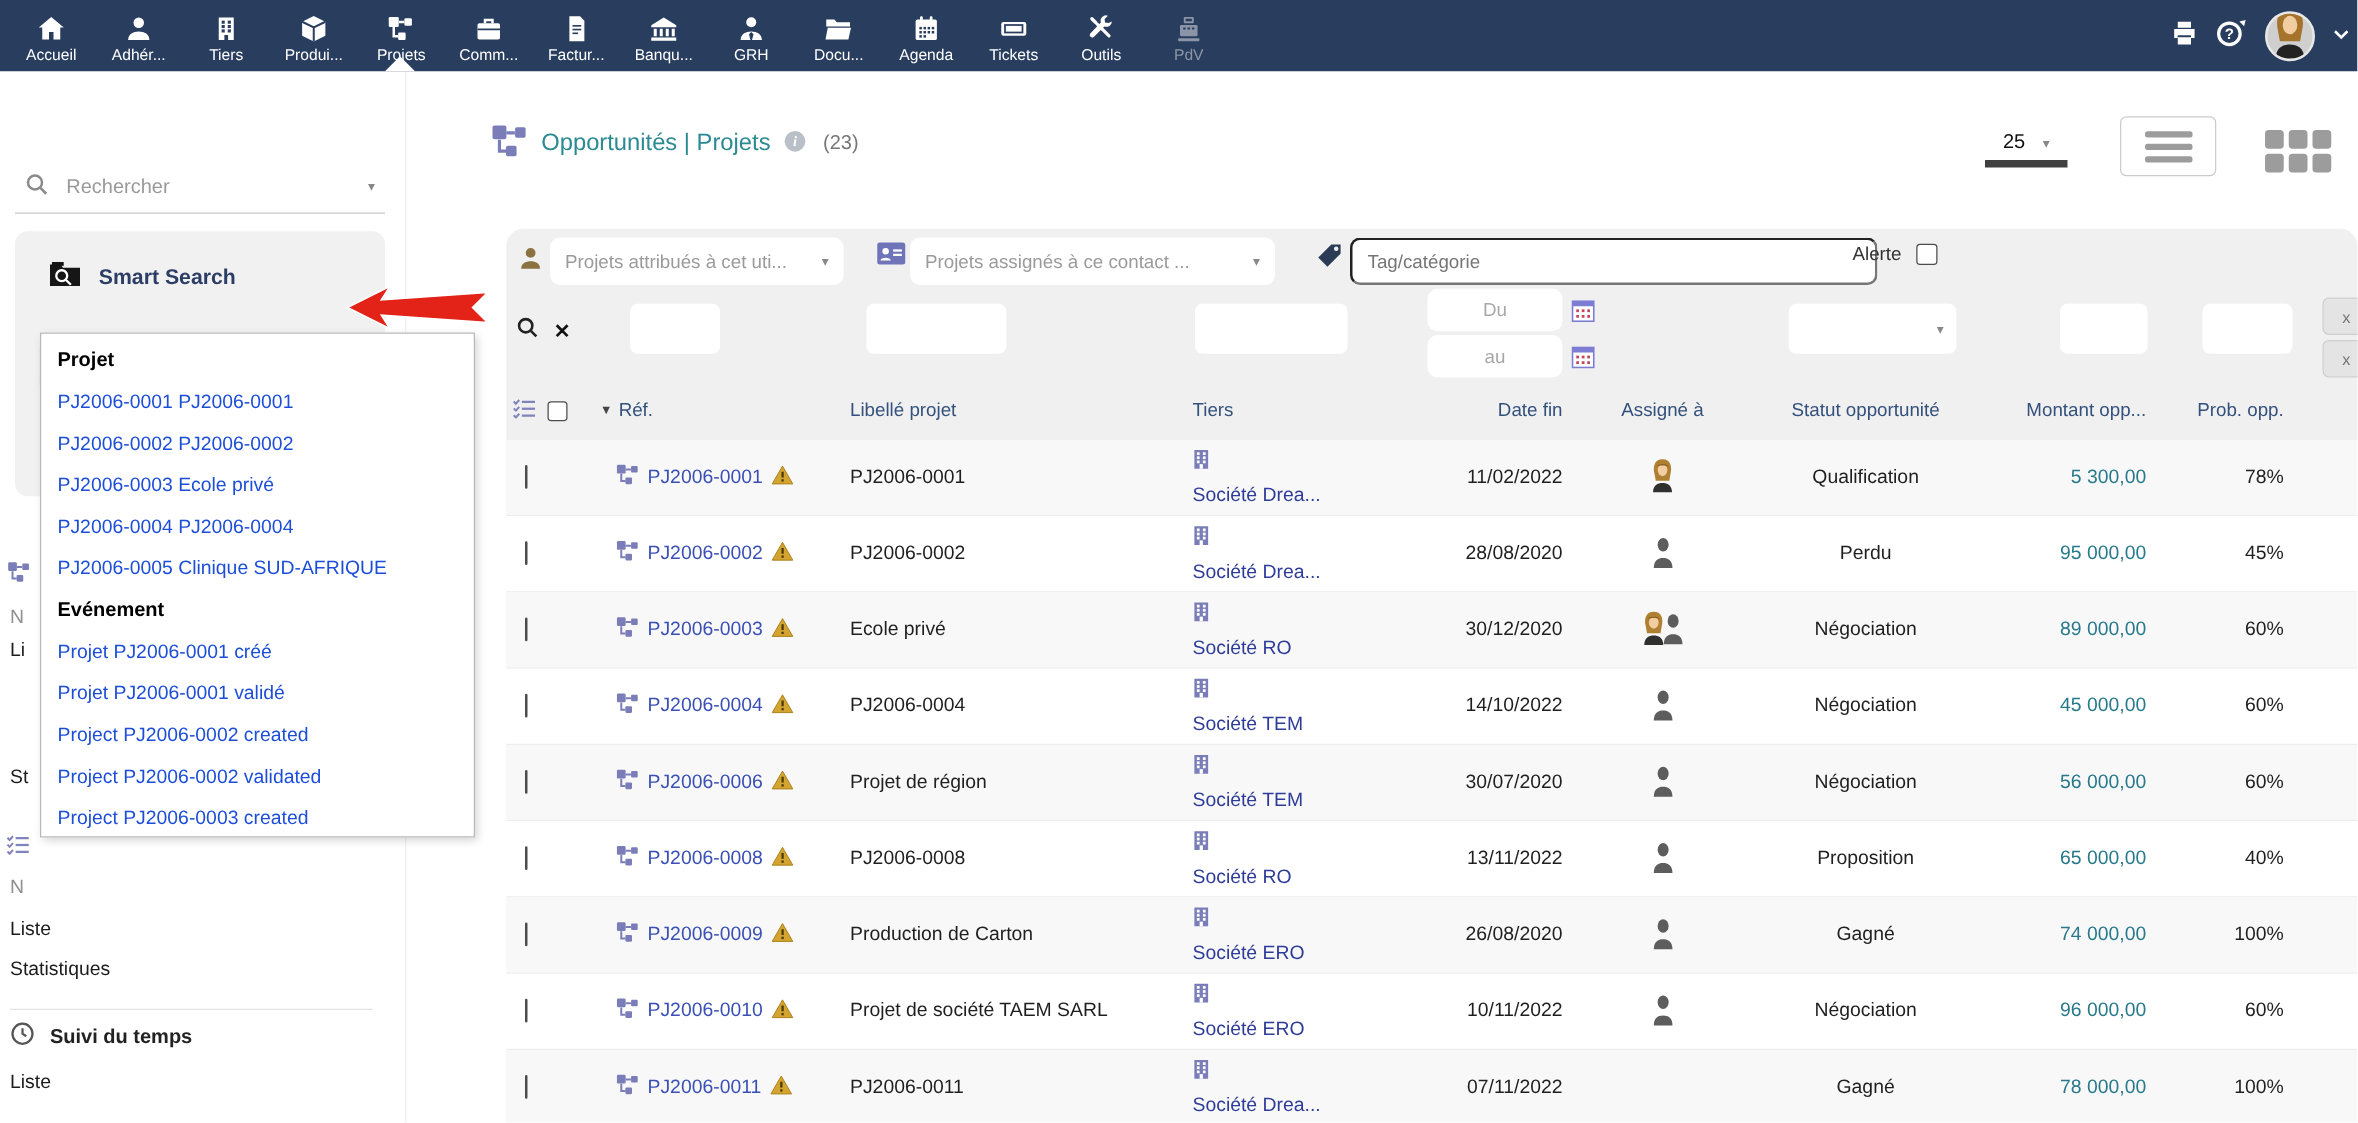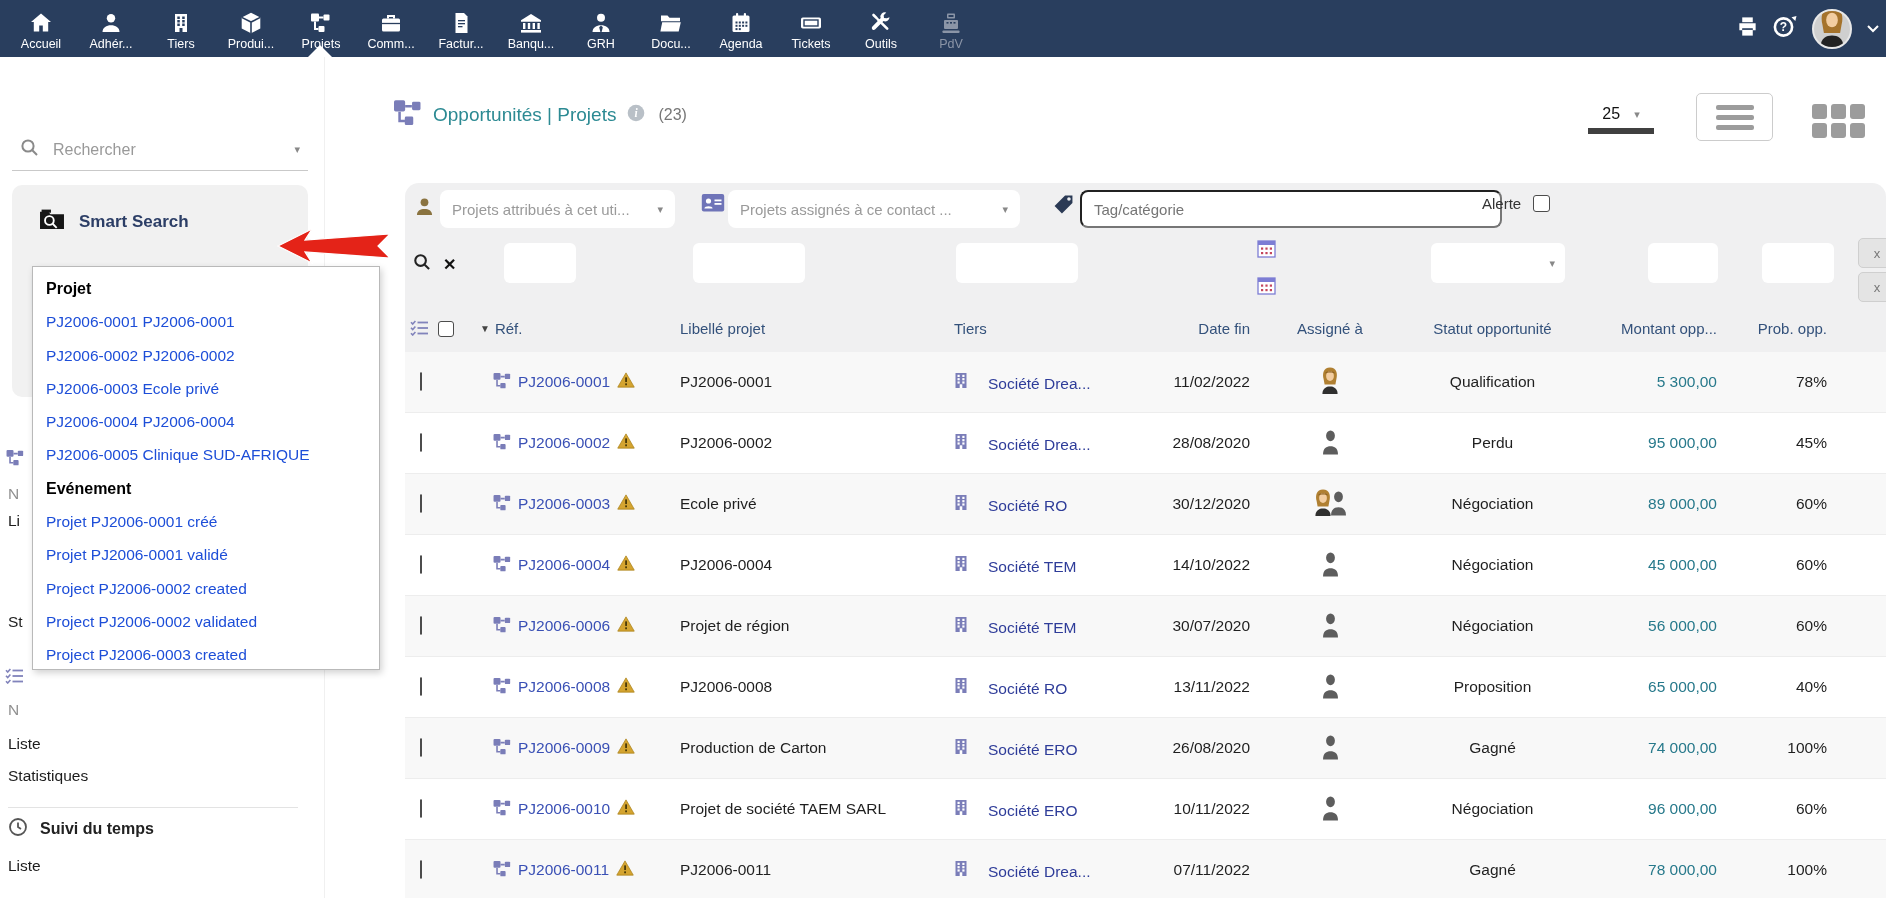--- a/index.html
+++ b/index.html
@@ -116,21 +116,21 @@
   .t-head .hc { display:flex; align-items:center; }
   .sortc { font-size:10px; color:#444; margin-right:5px; }
   .rows { position:absolute; left:0; top:169px; width:1481px; }
   .trow { height:61px; align-items:center; font-size:15.5px; color:#1f1f1f;
           border-bottom:1px solid #ededed; background:#fff; }
   .trow.odd { background:#f8f8f8; }
   .c-sel { padding-left:15px; }
   .c-ref { padding-left:18px; display:flex; align-items:center; gap:7px; }
   .c-ref a { color:#3a50b5; text-decoration:none; cursor:pointer; }
   .c-lib { padding-left:5px; }
-  .c-tiers { padding-left:24px; display:flex; align-items:flex-end; gap:20px; }
+  .c-tiers { padding-left:24px; display:flex; align-items:flex-start; gap:7px;flex-direction:column; }
   .c-tiers a { color:#2e3c99; text-decoration:none; cursor:pointer; }
   .c-date { text-align:right; padding-right:10px; }
   .c-ass { display:flex; justify-content:center; align-items:center; }
   .c-ass .ov { margin-left:-8px; }
   .c-statut { text-align:center; }
   .c-mont { text-align:right; padding-right:8px; color:#27798b; }
   .c-prob { text-align:right; padding-right:8px; }
   .hd-ref { padding-left:5px; }
   .hd-lib { padding-left:5px; }
   .hd-tiers { padding-left:24px; }
@@ -495,20 +495,28 @@
       <div class="srch-icons">
         <span id="ic-mag2"><svg width="18" height="18" viewBox="0 0 19 19">
               <circle cx="8" cy="8" r="5.6" fill="none" stroke="#222" stroke-width="2.2"></circle>
               <path d="M12.3 12.3 17 17" stroke="#222" stroke-width="2.2"></path>
             </svg></span>
         <span class="x-glyph">✕</span>
       </div>
       <input class="f-input" style="left: 99px; width: 72px;">
       <input class="f-input" style="left: 288px; width: 112px;">
       <input class="f-input" style="left: 551px; width: 122px;">
+      <div class="datebox">
+        <div class="db">
+            <span>Du</span>
+          </div>
+        <div class="db">
+            <span>au</span>
+          </div>
+      </div>
       <span class="calbtn" style="top:56px" id="ic-cal1"><svg width="19" height="19" viewBox="0 0 19 19">
             <rect x="1" y="2" width="17" height="16" fill="#fff" stroke="#7d7dd4" stroke-width="1.3"></rect>
             <rect x="1" y="2" width="17" height="4" fill="#7d7dd4"></rect>
             <g fill="#c4455c">
               <rect x="4" y="8.5" width="2.2" height="2.2"></rect>
               <rect x="8.4" y="8.5" width="2.2" height="2.2"></rect>
               <rect x="12.8" y="8.5" width="2.2" height="2.2"></rect>
               <rect x="4" y="13" width="2.2" height="2.2"></rect>
               <rect x="8.4" y="13" width="2.2" height="2.2"></rect>
               <rect x="12.8" y="13" width="2.2" height="2.2"></rect>

